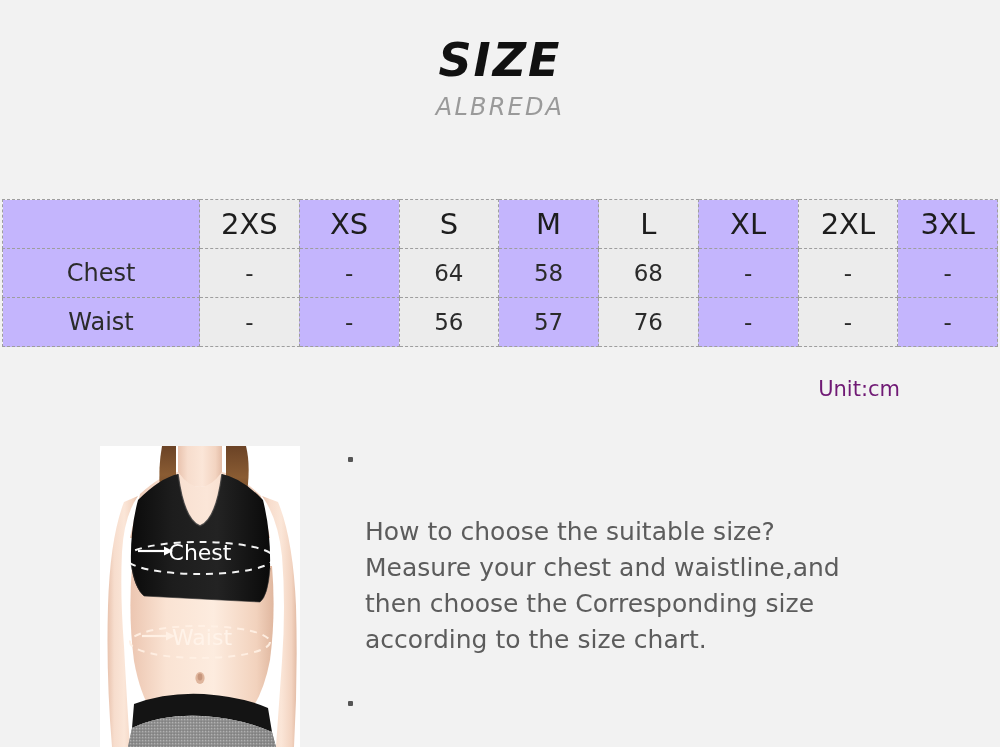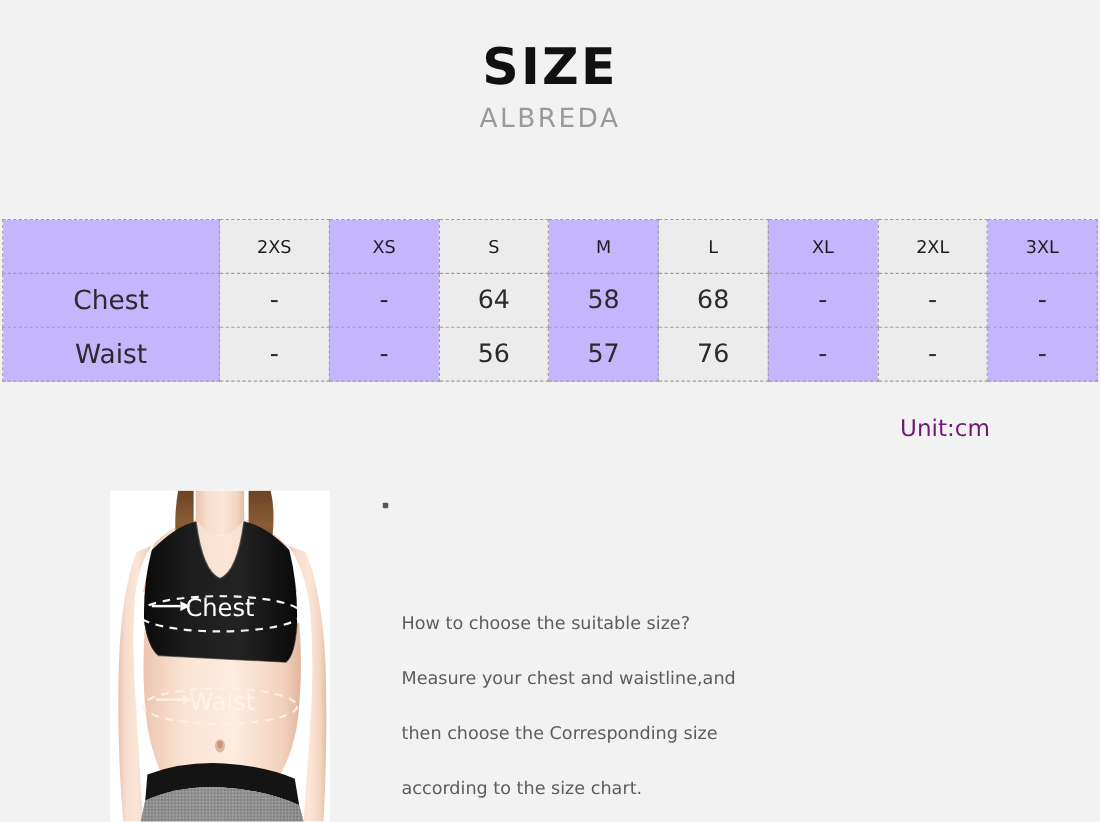--- a/index.html
+++ b/index.html
@@ -13,20 +13,21 @@
     font-family: "DejaVu Sans", "Liberation Sans", sans-serif;
     overflow: hidden;
     position: relative;
   }
 
   
   .header {
     width: 100%;
     padding-top: 36px;
     text-align: center;
+    font-style: italic;
   }
   .header .title {
     font-family: "DejaVu Sans", "Liberation Sans", sans-serif;
     font-size: 46px;
     font-weight: bold;
     letter-spacing: 2px;
     color: #111111;
     line-height: 1.05;
   }
   .header .subtitle {
@@ -60,21 +61,21 @@
     color: #2b2b2b;
     background: #c4b5fd;
     padding: 0;
   }
   table.size-table tr { height: 49px; }
   table.size-table td.label-col {
     width: 196px;
     font-size: 24px;
   }
   table.size-table td.shaded { background: #ececec; }
-  table.size-table td.head { font-size: 16px; color: #1d1d1d; }
+  table.size-table td.head { font-size: 29px; color: #1d1d1d; }
 
   
   .unit {
     position: absolute;
     top: 377px;
     right: 100px;
     font-size: 21px;
     color: #701a75;
     font-family: "DejaVu Sans", "Liberation Sans", sans-serif;
   }
@@ -95,22 +96,22 @@
   .notes {
     position: absolute;
     left: 345px;
     top: 442px;
     width: 600px;
   }
   .note {
     position: relative;
     padding-left: 20px;
     font-family: "DejaVu Sans", "Liberation Sans", sans-serif;
-    font-size: 16px;
-    line-height: 50px;
+    font-size: 25px;
+    line-height: 36px;
     color: #5c5c5c;
     letter-spacing: 0px;
     white-space: pre-line;
   }
   .note + .note { margin-top: 28px; }
   .note .bullet {
     position: absolute;
     left: 3px;
     top: 15px;
     width: 5px;

